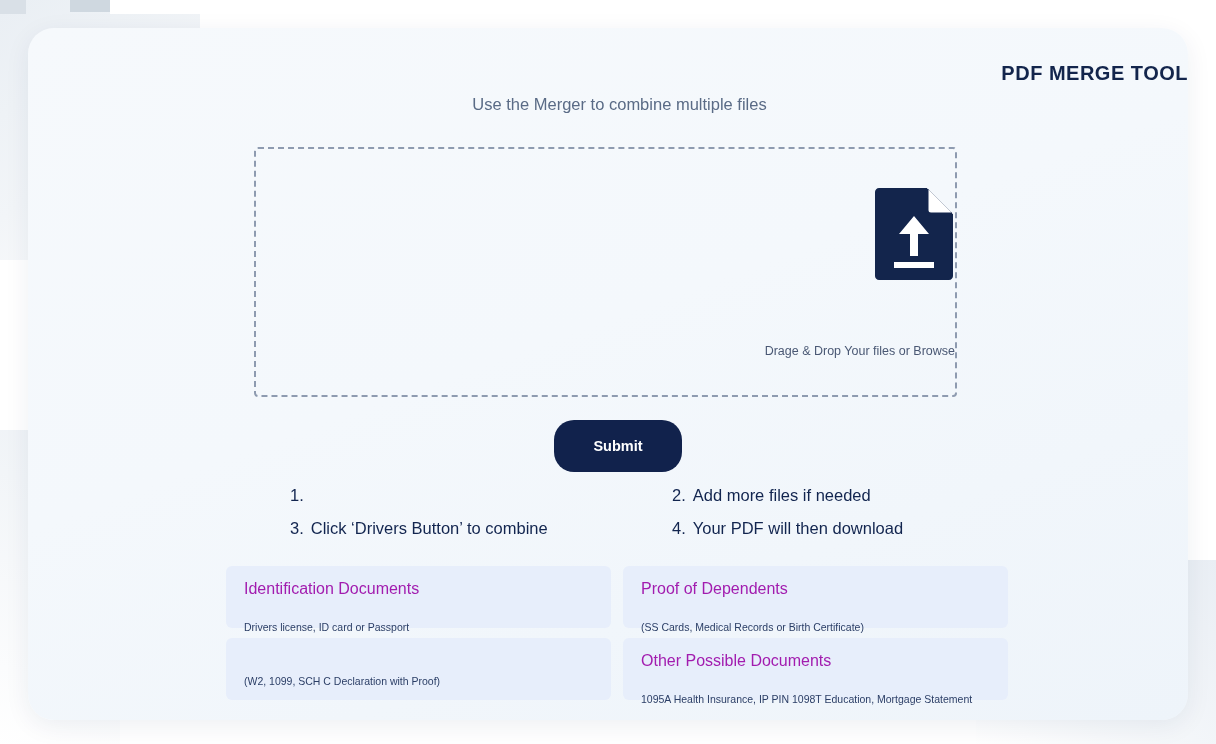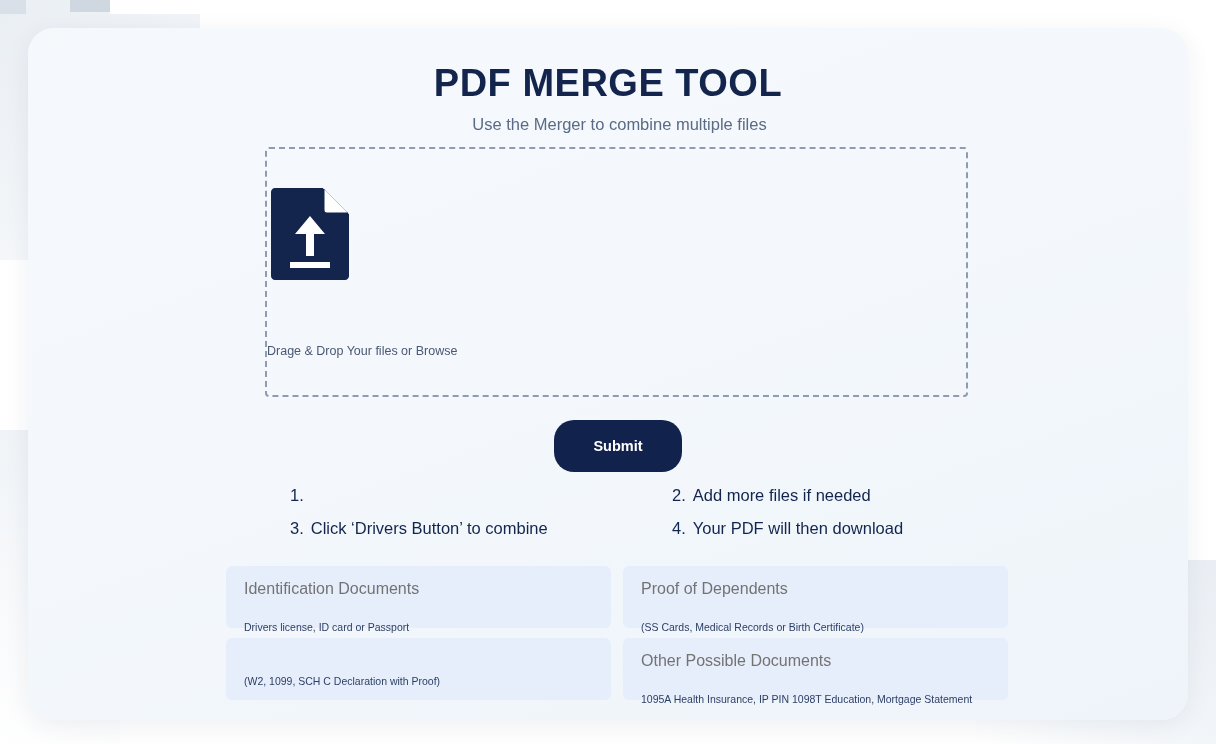--- a/index.html
+++ b/index.html
@@ -80,49 +80,49 @@
     left: 28px;
     top: 28px;
     width: 1160px;
     height: 692px;
     background: linear-gradient(160deg, #f6f9fc 0%, #f4f8fc 45%, #eef4fa 100%);
     border-radius: 26px;
     box-shadow: 0 6px 26px rgba(20, 40, 80, 0.07);
   }
 
   .title {
-    text-align: center;
+    text-align: right;
     margin-top: 34px;
-    font-size: 38px;
+    font-size: 20px;
     font-weight: bold;
     letter-spacing: 0.5px;
     color: #13254c;
   }
 
   .subtitle {
     text-align: center;
     margin-top: 10px;
     font-size: 16.5px;
     color: #5a6b86;
     font-weight: 400;
     padding-left: 23px;
   }
 
   
   .dropzone {
     position: absolute;
-    left: 237px;
+    left: 226px;
     top: 119px;
     width: 703px;
     height: 250px;
     border: 2px dashed #8e9bb0;
     border-radius: 4px;
     display: flex;
     flex-direction: column;
-    align-items: flex-start;
+    align-items: flex-end;
     justify-content: center;
     cursor: pointer;
     gap: 46px;
   }
 
   .upload-icon {
     width: 84px;
     height: 96px;
     position: relative;
   }
@@ -184,21 +184,21 @@
     row-gap: 10px;
   }
   .doc-card {
     background: #e7eefb;
     border-radius: 6px;
     padding: 14px 18px 15px 18px;
     height: 62px;
   }
   .doc-title {
     font-size: 16px;
-    color: #737373;
+    color: #a21caf;
     font-weight: 400;
   }
   .doc-sub {
     margin-top: 23px;
     font-size: 10.5px;
     color: #2b3e66;
   }
 </style>
 </head>
 <body>

